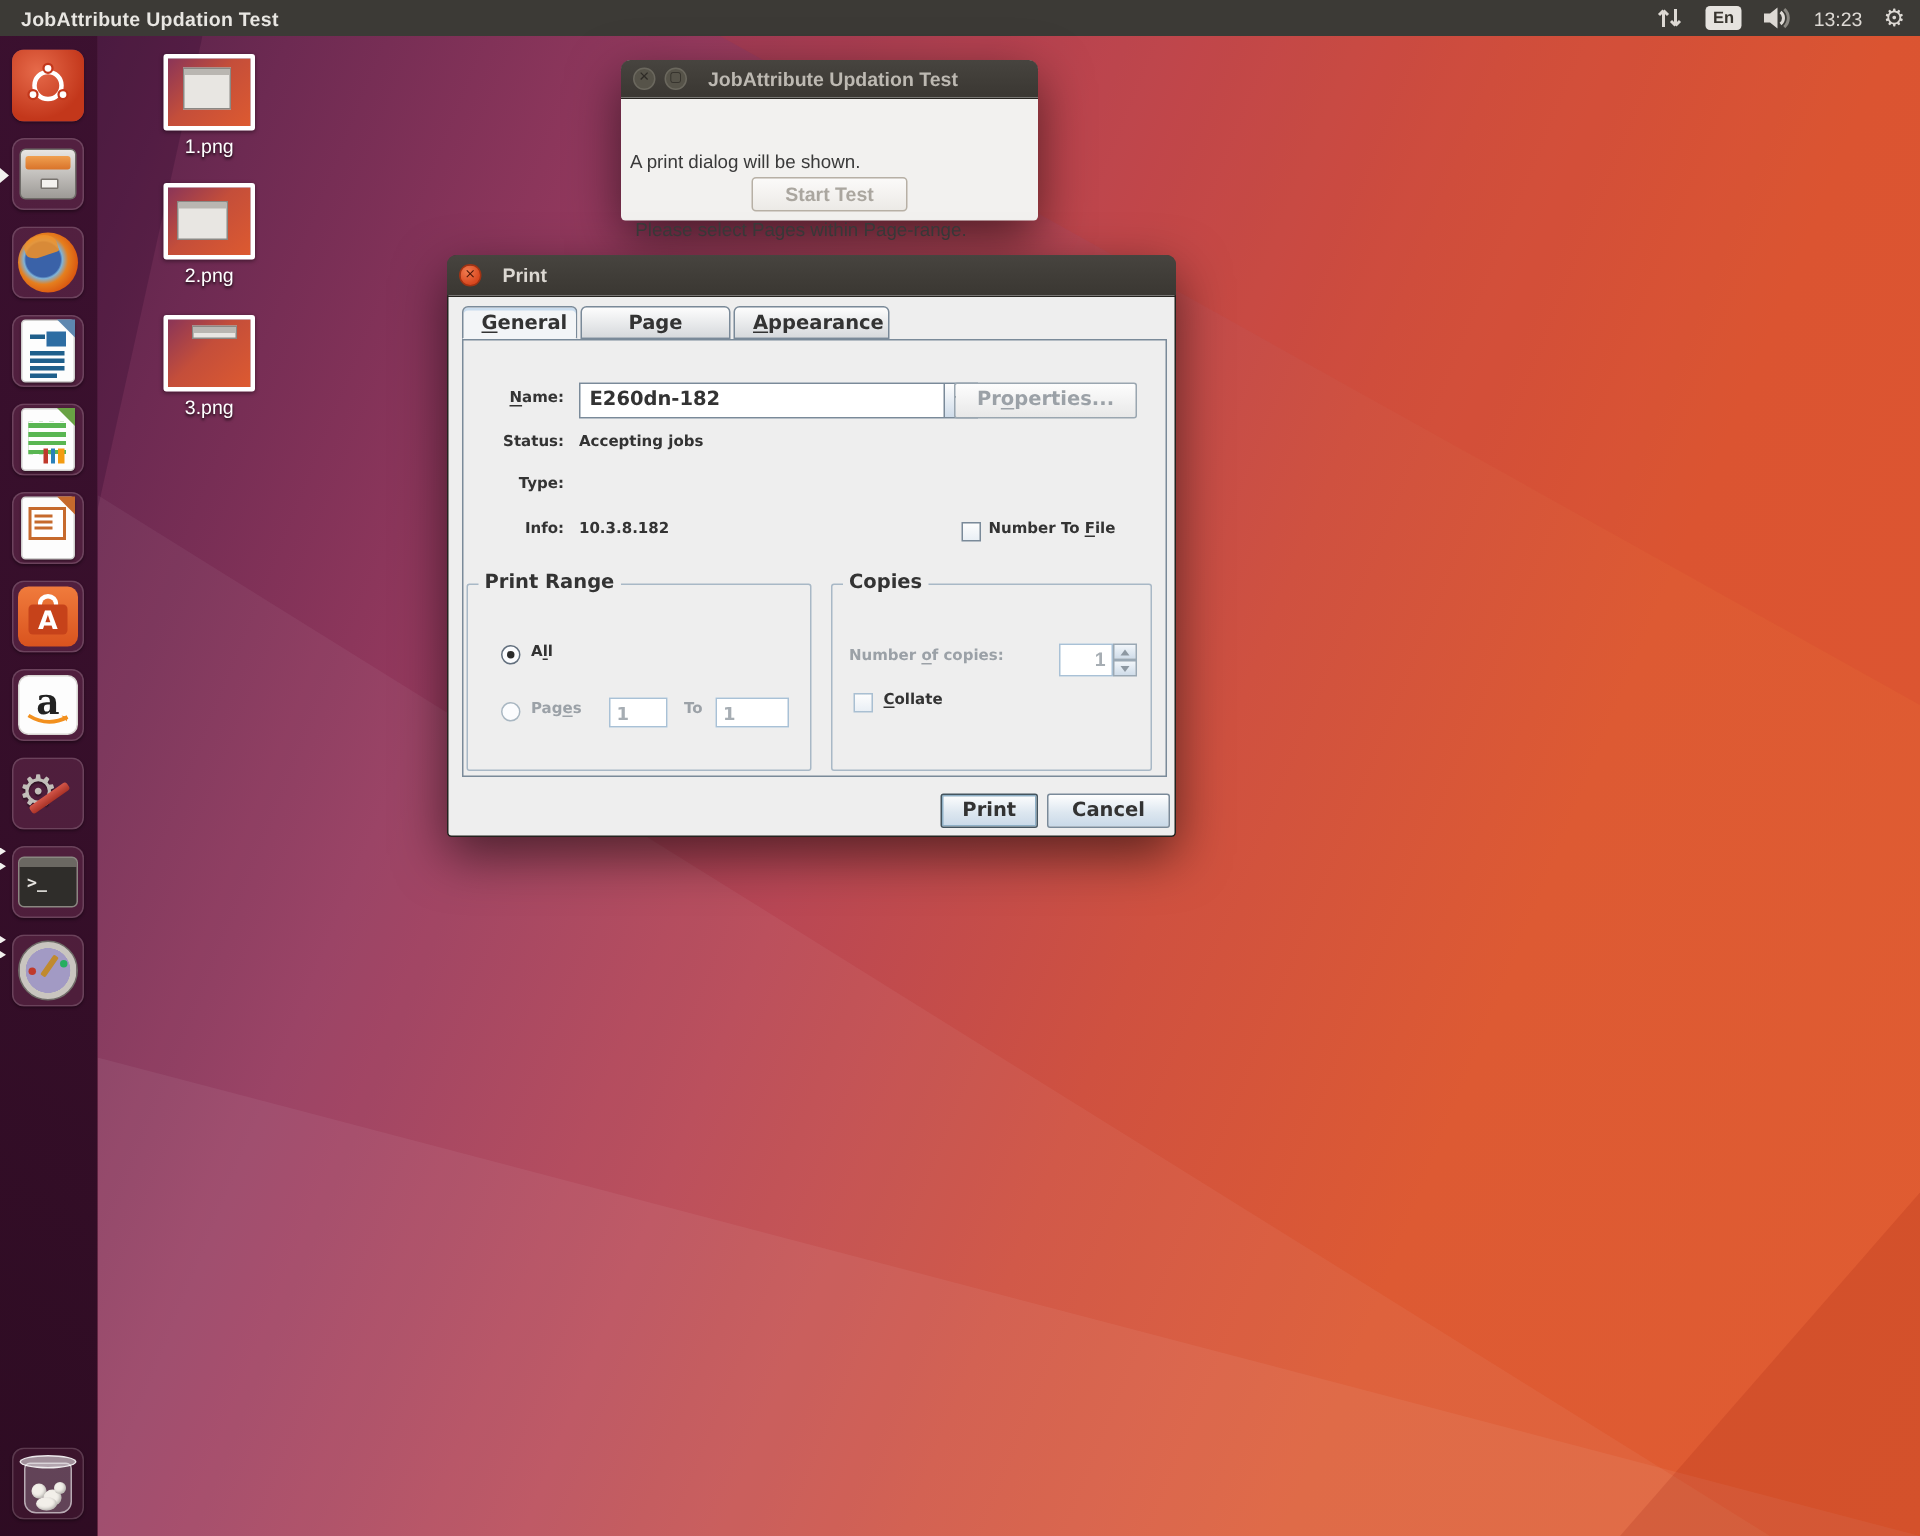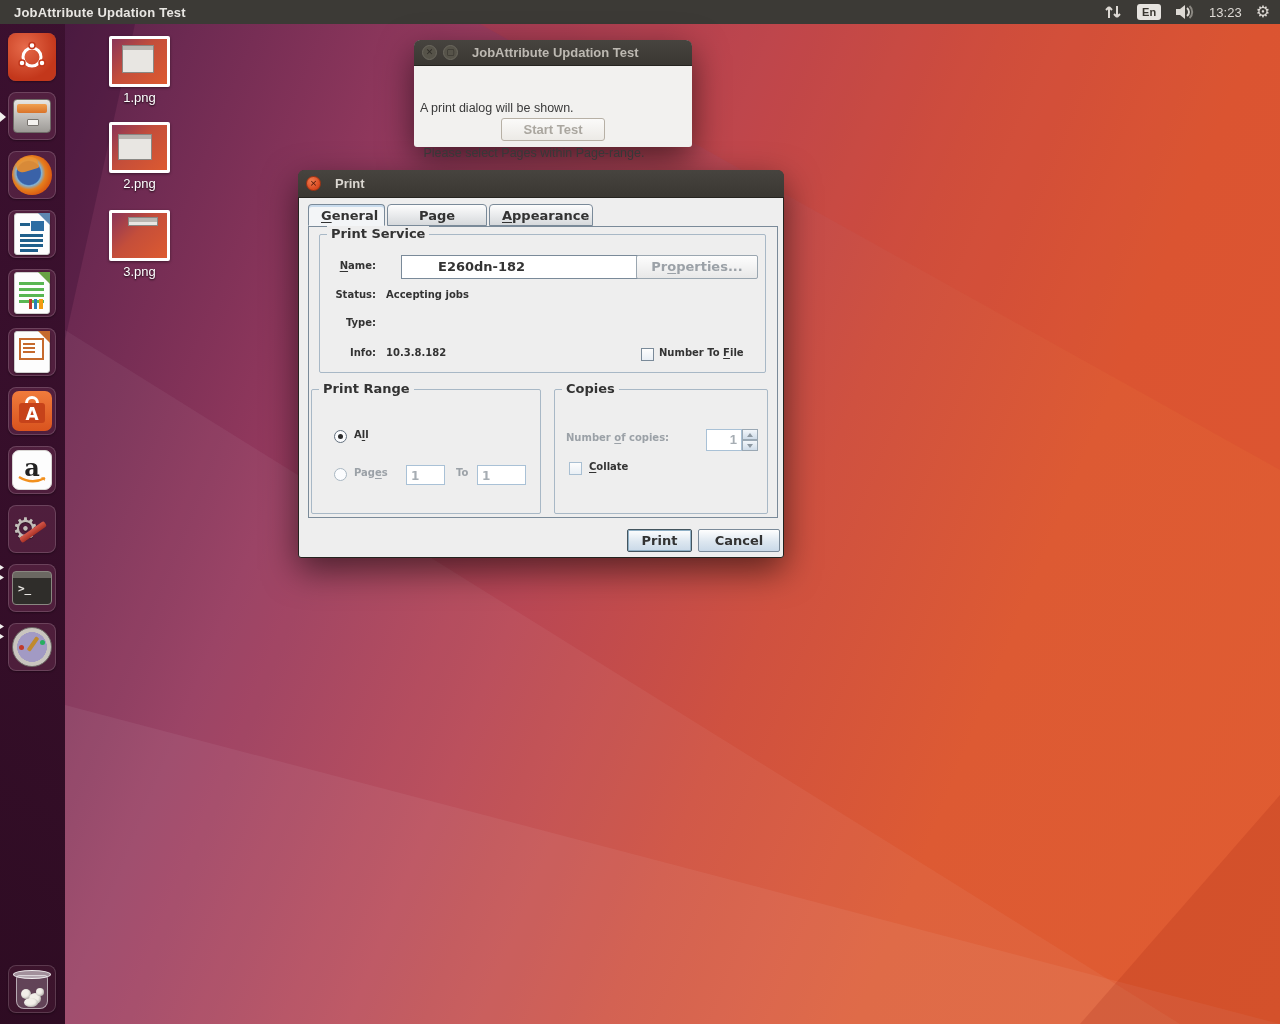--- a/index.html
+++ b/index.html
@@ -328,27 +328,24 @@
   </div>
   <div class="tab jd" style="left:88px; top:33px; width:100px;">
     <span>Page </span><span class="mn">S</span><span>etup</span>
   </div>
   <div class="tab jd" style="left:190px; top:33px; width:104px;">
     <span></span><span class="mn">A</span><span>ppearance</span>
   </div>
 
   <div class="tabpanel"></div>
 
-  <div class="grp" style="left:20px; top:63px; width:447px; height:139px;">
-    <div class="legend jd">Print Service</div>
-  </div>
   <div class="lblcol jd" style="left:25px; top:89px;">
     <span class="mn">N</span><span>ame:</span>
   </div>
-  <div class="combo field" style="left:102px; top:84px; width:266px;padding-left:30px;">
+  <div class="combo field" style="left:87px; top:84px; width:266px;">
     <div class="val jd">E260dn-182</div>
     <div class="arrowbtn">
         <div class="tri-dn"></div>
       </div>
   </div>
   <div class="jbtn jd disabled" style="left:337px; top:84px; width:122px; height:24px; line-height:22px;">
     <span>Pr</span><span class="mn">o</span><span>perties...</span>
   </div>
 
   <div class="lblcol jd" style="left:25px; top:118px;">Status:</div>

